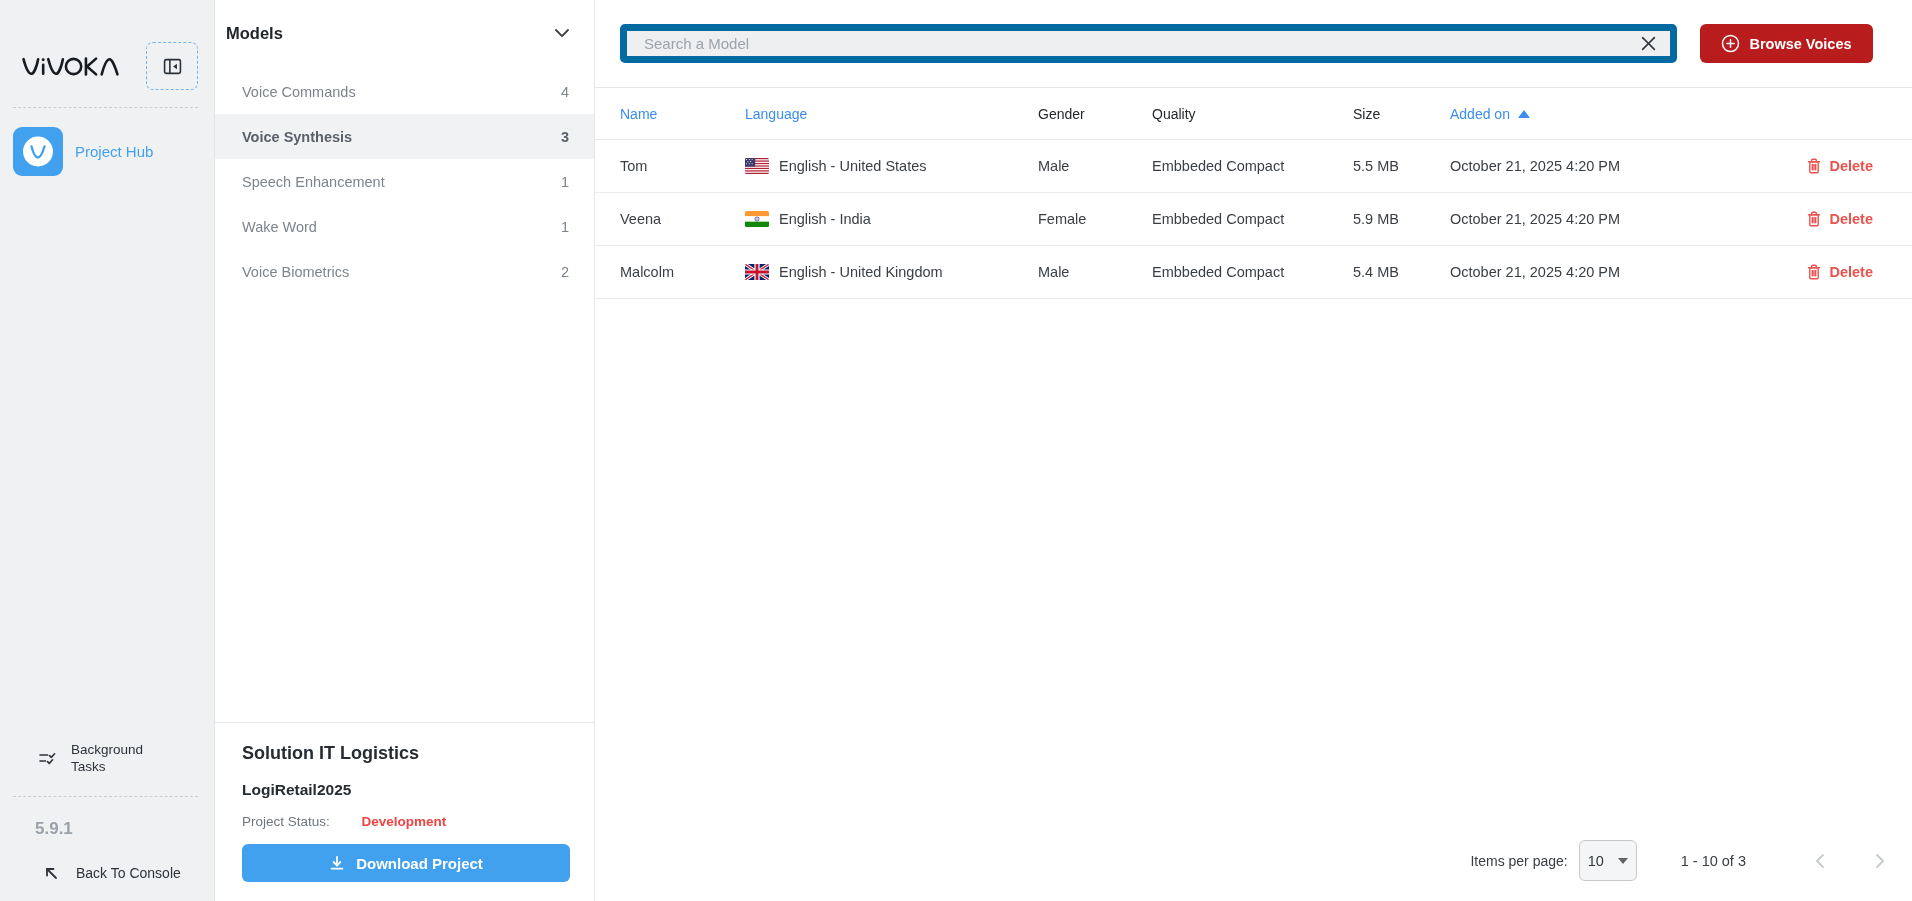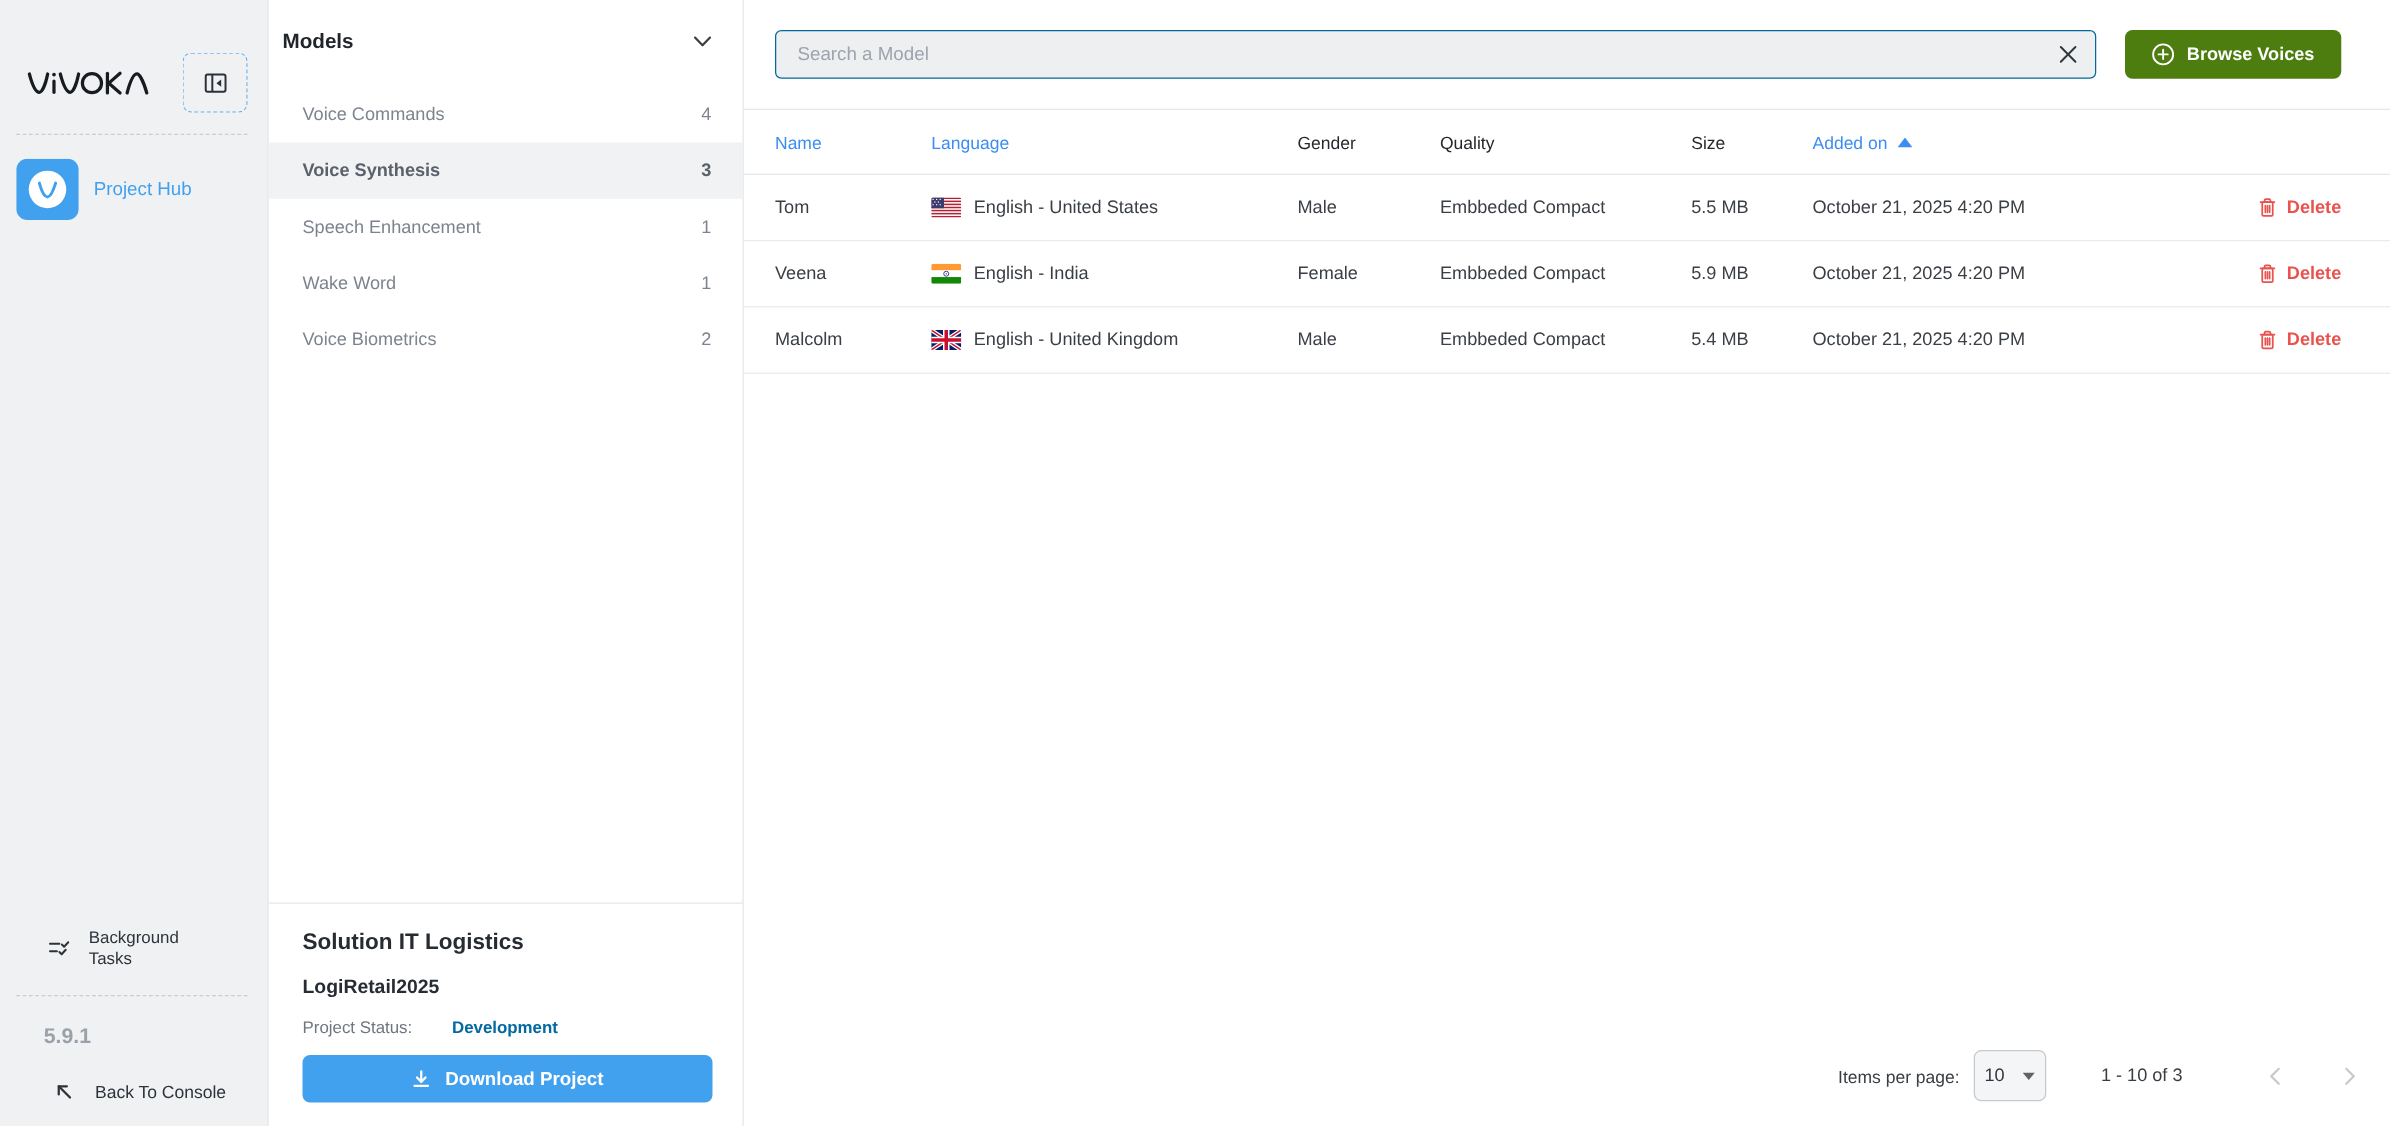--- a/index.html
+++ b/index.html
@@ -40,45 +40,45 @@
   .model-list { list-style:none; margin-top:26px; }
   .model-item {
     height:45px; padding:0 25px 0 27px; display:flex; align-items:center;
     justify-content:space-between; cursor:pointer; font-size:14.5px; color:#7d848e;
   }
   .model-item.selected { background:#f0f2f3; font-weight:bold; color:#5a616b;gap:37px; }
   .mp-project { border-top:1px solid #e4e6e8; height:179px; padding:20px 24px 0 27px; }
   .mp-solution { font-size:18px; font-weight:bold; color:#272c33; margin-bottom:17px; }
   .mp-name { font-size:15.5px; font-weight:bold; color:#272c33; margin-bottom:15px; }
   .mp-status { font-size:13.5px; color:#6f767f; margin-bottom:15px; }
-  .mp-status b { color:#0369a1;padding-left:28px; }
+  .mp-status b { color:#ef4444;padding-left:28px; }
   .download-btn {
     width:100%; height:38px; border:none; border-radius:6px; background:#42a1ef;
     color:#fff; font-family:inherit; font-size:15px; font-weight:bold;
     display:flex; align-items:center; justify-content:center; gap:11px; cursor:pointer;
   }
 
   
   .main { flex:1; height:100%; display:flex; flex-direction:column; min-width:0; }
   .toolbar {
     height:88px; flex:0 0 88px; border-bottom:1px solid #e4e6e8;
     display:flex; align-items:center; padding:0 39px 0 25px; gap:23px;
   }
   .search-box {
-    flex:1; height:39px; background:#edeff1; border:1px solid #0369a1; border-radius:5px;
+    flex:1; height:39px; background:#edeff1; border:7px solid #0369a1; border-radius:5px;
     display:flex; align-items:flex-start;
   }
   .search-input {
     flex:1; height:100%; background:transparent; border:none; outline:none;
     padding:0 10px 0 17px; font-family:inherit; font-size:15px; color:#32373d;
   }
   .search-input::placeholder { color:#9ca4ad; }
   .clear-btn { width:44px; height:100%; background:transparent; border:none; display:flex; align-items:center; justify-content:center; cursor:pointer; }
   .browse-btn {
-    width:173px; height:39px; flex:0 0 173px; border:none; border-radius:6px; background:#4d7c0f;
+    width:173px; height:39px; flex:0 0 173px; border:none; border-radius:6px; background:#b91c1c;
     color:#fff; font-family:inherit; font-size:14.5px; font-weight:bold;
     display:flex; align-items:center; justify-content:center; gap:9px; cursor:pointer;
   }
 
   .grid-row {
     display:grid;
     grid-template-columns:125px 293px 114px 201px 97px minmax(0,1fr) 120px;
     align-items:center; padding:0 39px 0 25px;
   }
   .thead { height:52px; border-bottom:1px solid #e4e6e8; font-size:14px; }

